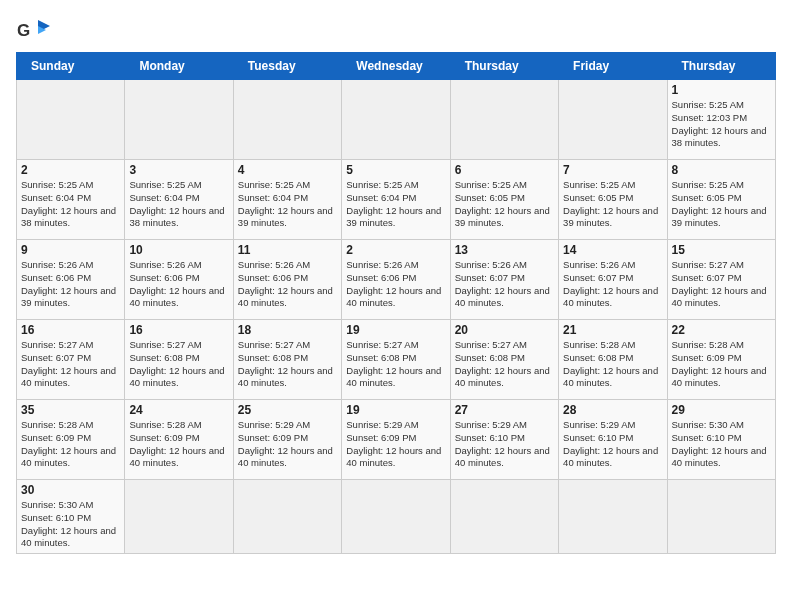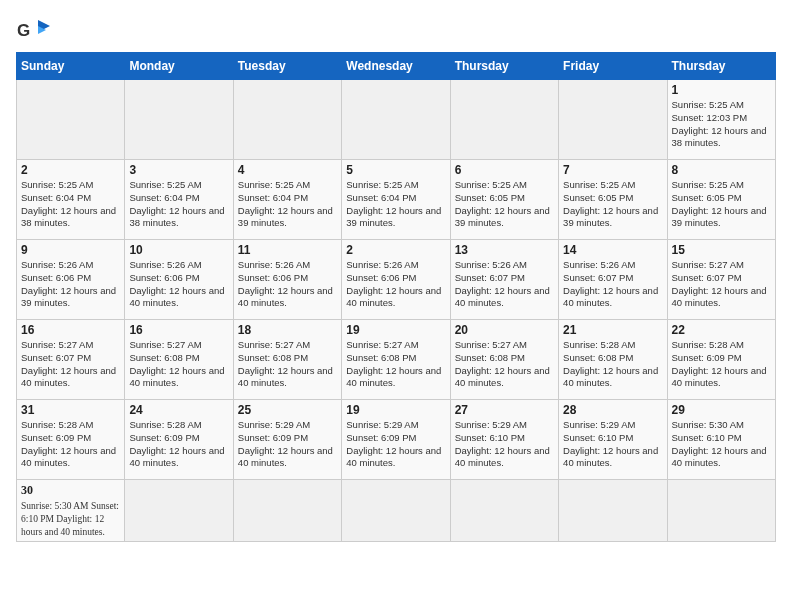--- a/index.html
+++ b/index.html
@@ -49,21 +49,21 @@
     table {
       width: 100%;
       border-collapse: collapse;
       table-layout: fixed;
     }
     thead tr th {
       background: #1565c0;
       color: #fff;
       font-size: 12px;
       font-weight: bold;
-      padding: 6px 4px;
+      padding: 6px 14px;
       text-align: left;
       border: 1px solid #1565c0;
     }
     tbody tr td {
       border: 1px solid #ccc;
       vertical-align: top;
       padding: 3px 4px;
       background: #f9f9f9;
       min-height: 70px;
       height: 80px;
@@ -78,21 +78,20 @@
       display: block;
       margin-bottom: 2px;
     }
     .day-info {
       font-size: 9.5px;
       color: #333;
       line-height: 1.35;
     }
     .last-row td {
       height: 60px;
-      font-family: Liberation Serif, serif;
     }
   </style>
 </head>
 <body>
 
 <div class="header-section">
   <div class="logo">
     <svg class="logo-icon" viewBox="0 0 36 28">
       <rect x="0" y="0" width="36" height="28" fill="white"></rect>
 
@@ -288,21 +287,21 @@
         <td>
           <span class="day-num">22</span>
           <div class="day-info">Sunrise: 5:28 AM
 Sunset: 6:09 PM
 Daylight: 12 hours
 and 40 minutes.</div>
         </td>
       </tr>
       <tr>
         <td>
-          <span class="day-num">31</span>
+          <span class="day-num">35</span>
           <div class="day-info">Sunrise: 5:28 AM
 Sunset: 6:09 PM
 Daylight: 12 hours
 and 40 minutes.</div>
         </td>
         <td>
           <span class="day-num">24</span>
           <div class="day-info">Sunrise: 5:28 AM
 Sunset: 6:09 PM
 Daylight: 12 hours

